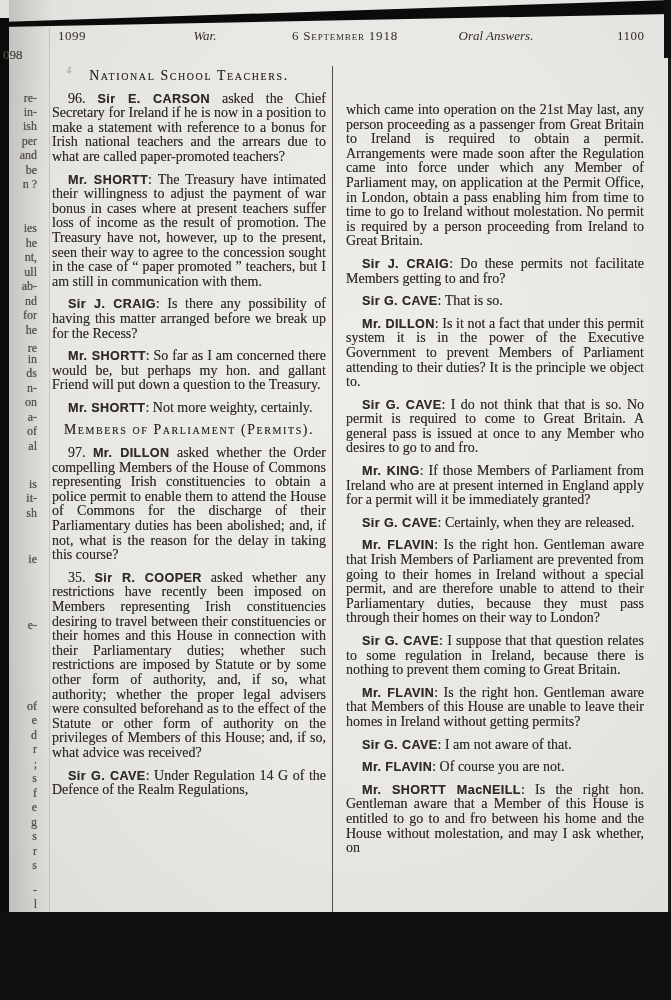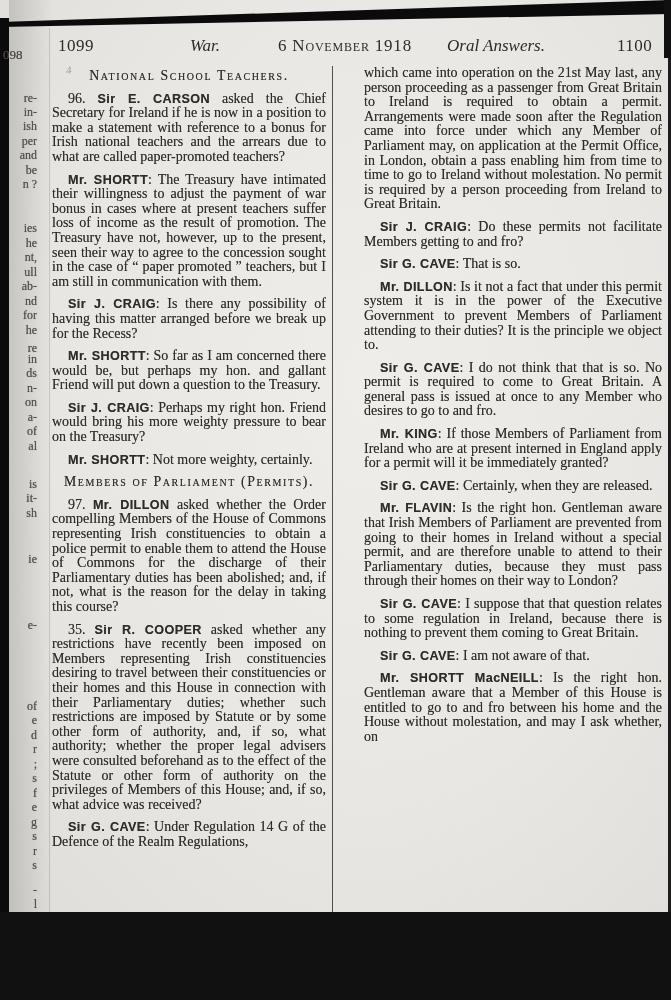--- a/index.html
+++ b/index.html
@@ -20,30 +20,30 @@
   .gutter-shadow{position:absolute;left:9px;top:0;width:44px;height:1000px;
     background:linear-gradient(90deg,rgba(60,55,48,.18),rgba(60,55,48,0));}
   .fold-line{position:absolute;left:49px;top:28px;width:1px;height:952px;background:rgba(50,46,40,.16);}
   
   .prev-no{position:absolute;left:3px;top:47px;font-size:13px;color:#4d4a44;
     text-shadow:0 0 .6px rgba(70,66,60,.8);}
   .edge-frags{position:absolute;left:7px;top:0;width:30px;height:1000px;}
   .edge-frag{position:absolute;right:0;width:100%;text-align:right;font-size:12px;
     color:#53504a;line-height:13px;text-shadow:0 0 .7px rgba(80,76,70,.7);}
   
-  .hdr{position:absolute;top:36px;font-size:17px;white-space:nowrap;}
+  .hdr{position:absolute;top:28px;font-size:13px;white-space:nowrap;}
   .hdr-num{letter-spacing:.5px;}
   .hdr-it{font-style:italic;}
   .hdr-date{font-variant:small-caps;letter-spacing:.8px;}
   
   .divider{position:absolute;left:332px;top:66px;width:1px;height:896px;background:rgba(42,39,34,.8);}
   .col{position:absolute;top:66px;text-align:justify;font-size:14px;line-height:14.6px;
     text-shadow:0 0 .45px rgba(47,43,37,.55);}
   .col-left{left:52px;width:274px;}
-  .col-right{left:364px;width:298px;}
+  .col-right{left:346px;width:298px;margin-top:37px;}
   .para{margin:0 0 8px 0;text-indent:16px;}
   .para.noindent{text-indent:0;}
   .sec-heading{margin:3px 0 8px;text-align:center;text-indent:0;
     font-variant:small-caps;letter-spacing:1.6px;font-size:13.8px;}
   .speaker{font-family:"Liberation Sans","DejaVu Sans",sans-serif;font-weight:700;
     font-size:12.6px;letter-spacing:.4px;}
   .sig-mark{position:absolute;left:621px;top:944px;font-family:"Liberation Sans","DejaVu Sans",sans-serif;
     font-weight:700;font-size:13.5px;letter-spacing:1px;}
   .pencil-mark{position:absolute;left:66px;top:64px;font-size:11px;color:#6a675f;
     font-style:italic;opacity:.55;transform:rotate(-8deg);}
@@ -108,48 +108,49 @@
       <div class="edge-frag" style="top: 898px;">l</div>
       <div class="edge-frag" style="top: 913px;">l</div>
       <div class="edge-frag" style="top: 927px;">1</div>
       <div class="edge-frag" style="top: 942px;">i</div>
       <div class="edge-frag" style="top: 956px;">,</div>
     </div>
   <span class="pencil-mark">4</span>
 
   <div class="hdr hdr-num" style="left:58px;">1099</div>
   <div class="hdr hdr-it" style="left:150px;width:110px;text-align:center;">War.</div>
-  <div class="hdr hdr-date" style="left:277px;width:136px;text-align:center;">6 November 1918</div>
+  <div class="hdr hdr-date" style="left:277px;width:136px;text-align:center;">6 September 1918</div>
   <div class="hdr hdr-it" style="left:438px;width:116px;text-align:center;">Oral Answers.</div>
   <div class="hdr hdr-num" style="left:617px;">1100</div>
 
   <div class="divider"></div>
 
   <div class="col col-left" id="col-left">
       <div class="sec-heading">National School Teachers.</div>
       <div class="para"><span>96. </span><span class="speaker">Sir E. CARSON</span><span> asked the Chief Secretary for Ireland if he is now in a position to make a statement with reference to a bonus for Irish national teachers and the arrears due to what are called paper-promoted teachers?</span></div>
       <div class="para"><span class="speaker">Mr. SHORTT</span><span>: The Treasury have intimated their willingness to adjust the payment of war bonus in cases where at present teachers suffer loss of income as the result of promotion. The Treasury have not, however, up to the present, seen their way to agree to the concession sought in the case of “ paper promoted ” teachers, but I am still in communication with them.</span></div>
       <div class="para"><span class="speaker">Sir J. CRAIG</span><span>: Is there any possibility of having this matter arranged before we break up for the Recess?</span></div>
       <div class="para"><span class="speaker">Mr. SHORTT</span><span>: So far as I am concerned there would be, but perhaps my hon. and gallant Friend will put down a question to the Treasury.</span></div>
-      <div class="para"><span class="speaker">Sir J. CRAIG</span><span>: Perhaps my right hon. Friend would bring his more weighty pressure to bear on the Treasury?</span></div>
       <div class="para"><span class="speaker">Mr. SHORTT</span><span>: Not more weighty, certainly.</span></div>
       <div class="sec-heading">Members of Parliament (Permits).</div>
       <div class="para"><span>97. </span><span class="speaker">Mr. DILLON</span><span> asked whether the Order compelling Members of the House of Commons representing Irish constituencies to obtain a police permit to enable them to attend the House of Commons for the discharge of their Parliamentary duties has been abolished; and, if not, what is the reason for the delay in taking this course?</span></div>
       <div class="para"><span>35. </span><span class="speaker">Sir R. COOPER</span><span> asked whether any restrictions have recently been imposed on Members representing Irish constituencies desiring to travel between their constituencies or their homes and this House in connection with their Parliamentary duties; whether such restrictions are imposed by Statute or by some other form of authority, and, if so, what authority; whether the proper legal advisers were consulted beforehand as to the effect of the Statute or other form of authority on the privileges of Members of this House; and, if so, what advice was received?</span></div>
       <div class="para"><span class="speaker">Sir G. CAVE</span><span>: Under Regulation 14 G of the Defence of the Realm Regulations,</span></div>
     </div>
   <div class="col col-right" id="col-right">
       <div class="para noindent"><span>which came into operation on the 21st May last, any person proceeding as a passenger from Great Britain to Ireland is required to obtain a permit.  Arrangements were made soon after the Regulation came into force under which any Member of Parliament may, on application at the Permit Office, in London, obtain a pass enabling him from time to time to go to Ireland without molestation.  No permit is required by a person proceeding from Ireland to Great Britain.</span></div>
       <div class="para"><span class="speaker">Sir J. CRAIG</span><span>: Do these permits not facilitate Members getting to and fro?</span></div>
       <div class="para"><span class="speaker">Sir G. CAVE</span><span>: That is so.</span></div>
       <div class="para"><span class="speaker">Mr. DILLON</span><span>: Is it not a fact that under this permit system it is in the power of the Executive Government to prevent Members of Parliament attending to their duties?  It is the principle we object to.</span></div>
       <div class="para"><span class="speaker">Sir G. CAVE</span><span>: I do not think that that is so.  No permit is required to come to Great Britain.  A general pass is issued at once to any Member who desires to go to and fro.</span></div>
       <div class="para"><span class="speaker">Mr. KING</span><span>: If those Members of Parliament from Ireland who are at present interned in England apply for a permit will it be immediately granted?</span></div>
       <div class="para"><span class="speaker">Sir G. CAVE</span><span>: Certainly, when they are released.</span></div>
       <div class="para"><span class="speaker">Mr. FLAVIN</span><span>: Is the right hon. Gentleman aware that Irish Members of Parliament are prevented from going to their homes in Ireland without a special permit, and are therefore unable to attend to their Parliamentary duties, because they must pass through their homes on their way to London?</span></div>
       <div class="para"><span class="speaker">Sir G. CAVE</span><span>: I suppose that that question relates to some regulation in Ireland, because there is nothing to prevent them coming to Great Britain.</span></div>
+      <div class="para"><span class="speaker">Mr. FLAVIN</span><span>: Is the right hon. Gentleman aware that Members of this House are unable to leave their homes in Ireland without getting permits?</span></div>
       <div class="para"><span class="speaker">Sir G. CAVE</span><span>: I am not aware of that.</span></div>
+      <div class="para"><span class="speaker">Mr. FLAVIN</span><span>: Of course you are not.</span></div>
       <div class="para"><span class="speaker">Mr. SHORTT MacNEILL</span><span>: Is the right hon. Gentleman aware that a Member of this House is entitled to go to and fro between his home and the House without molestation, and may I ask whether, on</span></div>
     </div>
 
   <div class="sig-mark">B</div>
 
 </div>
 
 </body></html>

